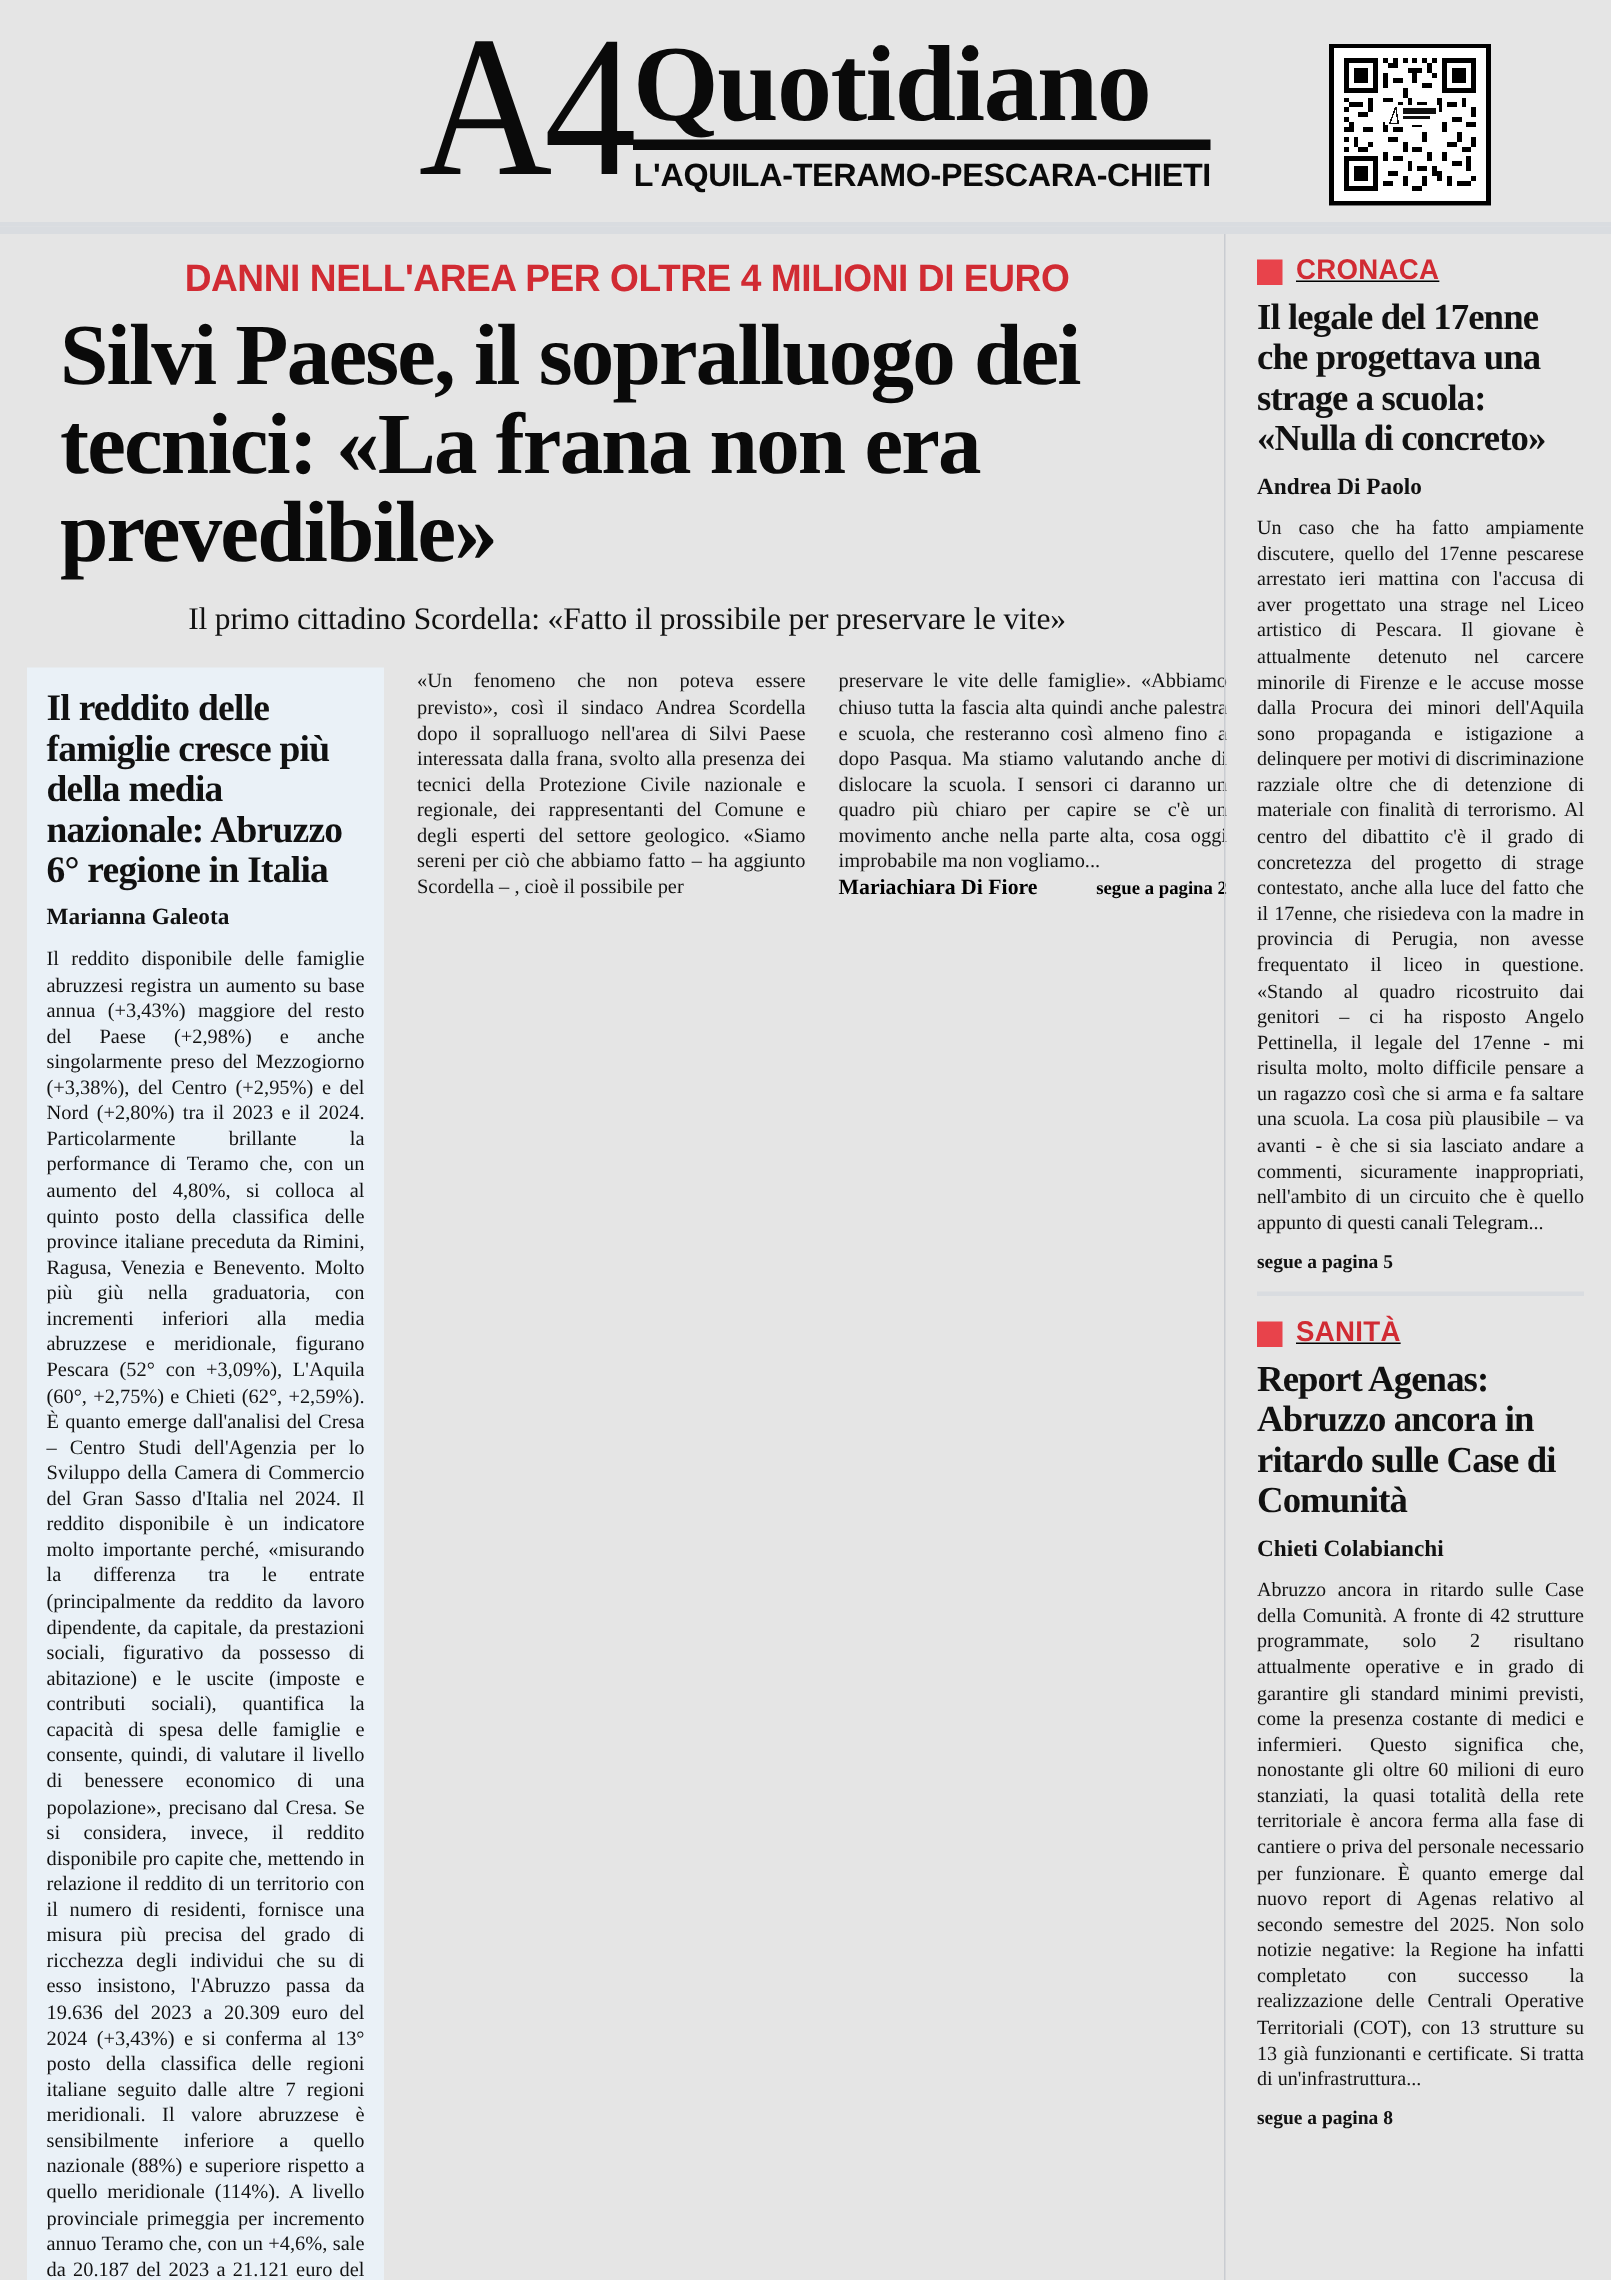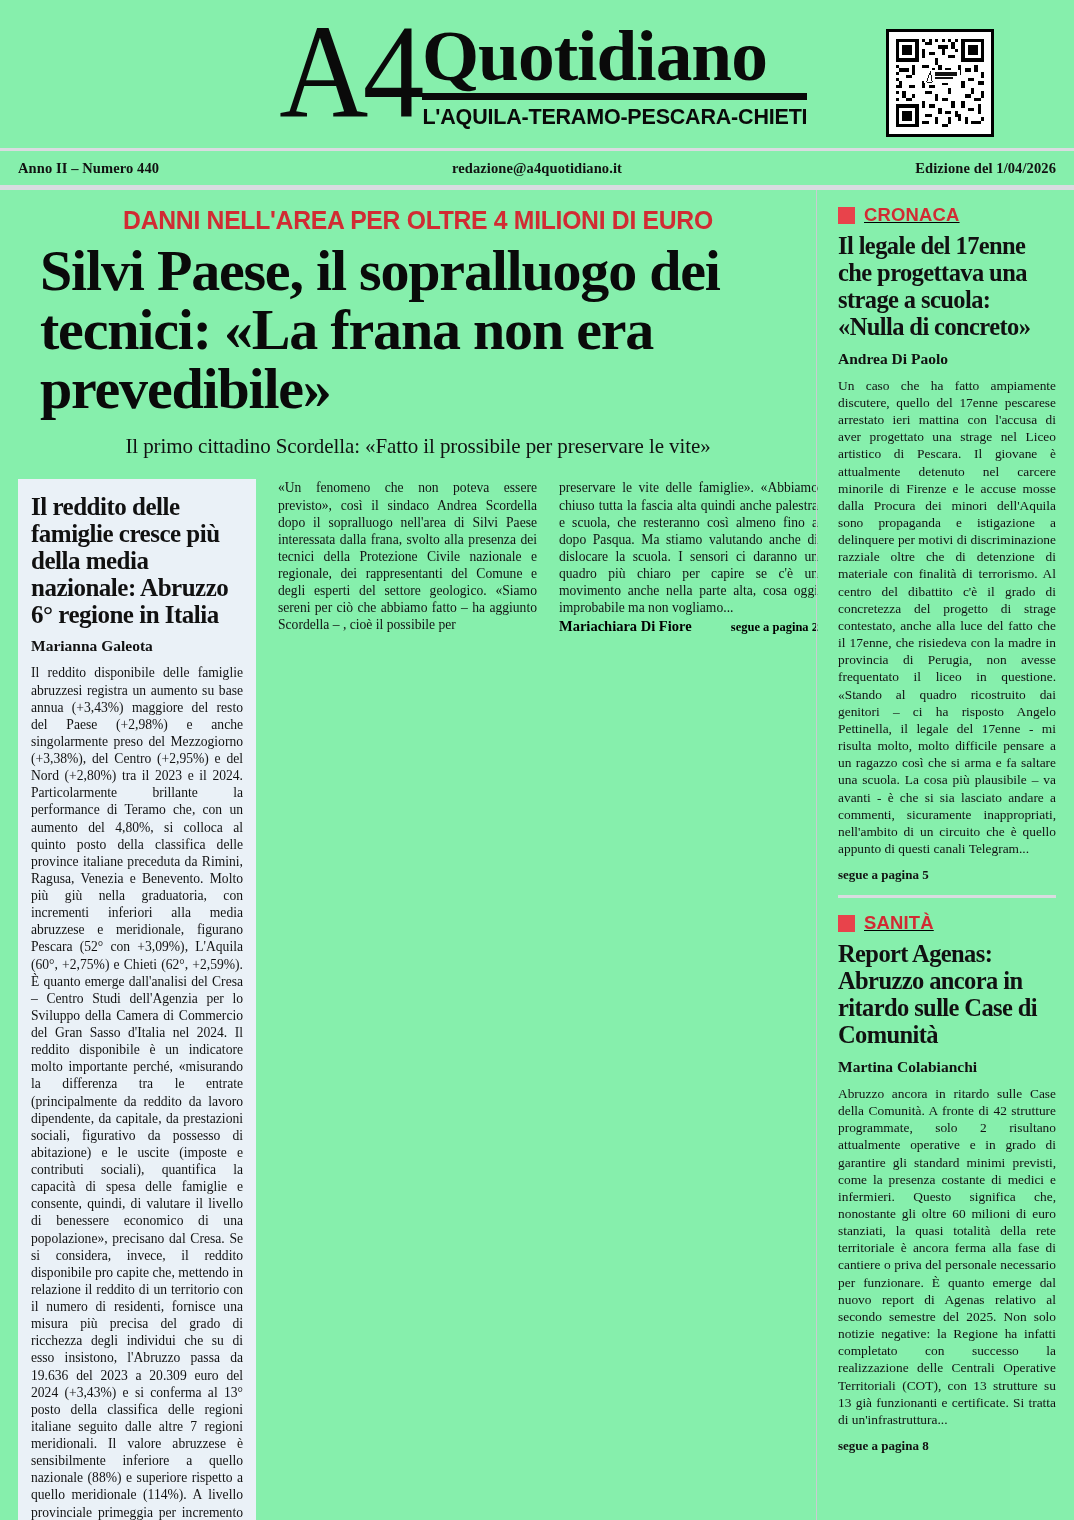--- a/index.html
+++ b/index.html
@@ -2,21 +2,21 @@
 <html><head>
 <meta charset="utf-8">
 <style>
   * { box-sizing: border-box; margin: 0; padding: 0; }
   html, body {
     width: 1074px; height: 1520px;
     background: #ffffff;
     font-family: "Liberation Serif", serif;
     overflow: hidden;
   }
-  .page { position: relative; width: 1074px; height: 1520px; background:#86efac; }
+  .page { position: relative; width: 1074px; height: 1520px; background:#e5e5e5; }
 
   
   .masthead { position:relative; height:148px; }
   .logo-wrap {
     position:absolute; left:0; right:0; top:14px;
     display:flex; justify-content:center; align-items:flex-start;
   }
   .logo-a4 {
     font-family:"Liberation Serif", serif;
     font-size:134px; line-height:0.86; font-weight:400;
@@ -251,25 +251,20 @@
         <g fill="#111">
           <path d="M12.4 16.3 L13.6 12.9 L14.1 16.3 Z" fill="none" stroke="#111" stroke-width="0.3"></path>
           <rect x="15" y="13.2" width="6.8" height="1.1"></rect>
           <rect x="15" y="14.8" width="5.6" height="0.5"></rect>
         </g>
       </svg>
     </div>
   </div>
 
   <div class="inforule-top"></div>
-  <div class="infobar">
-    <div class="ib-left">Anno II – Numero 440</div>
-    <div class="ib-mid">redazione@a4quotidiano.it</div>
-    <div class="ib-right">Edizione del 1/04/2026</div>
-  </div>
   <div class="inforule-bot"></div>
 
   <div class="content">
     <div class="vline"></div>
 
     <div class="col-main">
 
       <div class="kicker">DANNI NELL'AREA PER OLTRE 4 MILIONI DI EURO</div>
       <h1 class="mainhead">Silvi Paese, il sopralluogo dei tecnici: «La frana non era prevedibile»</h1>
       <div class="mainsub">Il primo cittadino Scordella: «Fatto il prossibile per preservare le vite»</div>
@@ -314,20 +309,20 @@
       </div>
 
       <div class="hr-grey"></div>
 
       <div class="rail-sec">
         <div class="sectag">
           <span class="sqr"></span>
           <span class="lbl">SANITÀ</span>
         </div>
         <h3 class="railhead">Report Agenas: Abruzzo ancora in ritardo sulle Case di Comunità</h3>
-        <div class="byline">Martina Colabianchi</div>
+        <div class="byline">Chieti Colabianchi</div>
         <p class="body rail">Abruzzo ancora in ritardo sulle Case della Comunità. A fronte di 42 strutture programmate, solo 2 risultano attualmente operative e in grado di garantire gli standard minimi previsti, come la presenza costante di medici e infermieri. Questo significa che, nonostante gli oltre 60 milioni di euro stanziati, la quasi totalità della rete territoriale è ancora ferma alla fase di cantiere o priva del personale necessario per funzionare. È quanto emerge dal nuovo report di Agenas relativo al secondo semestre del 2025. Non solo notizie negative: la Regione ha infatti completato con successo la realizzazione delle Centrali Operative Territoriali (COT), con 13 strutture su 13 già funzionanti e certificate. Si tratta di un'infrastruttura...</p>
         <div class="segue">segue a pagina 8</div>
       </div>
 
     </div>
   </div>
 </div>
 
 </body></html>

